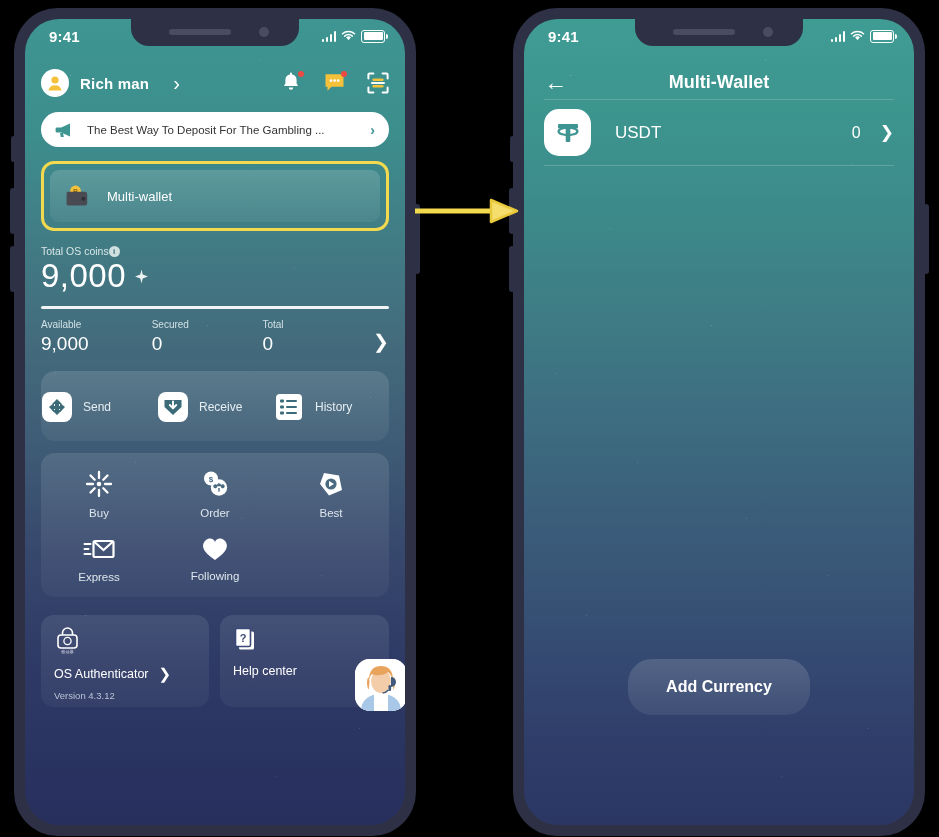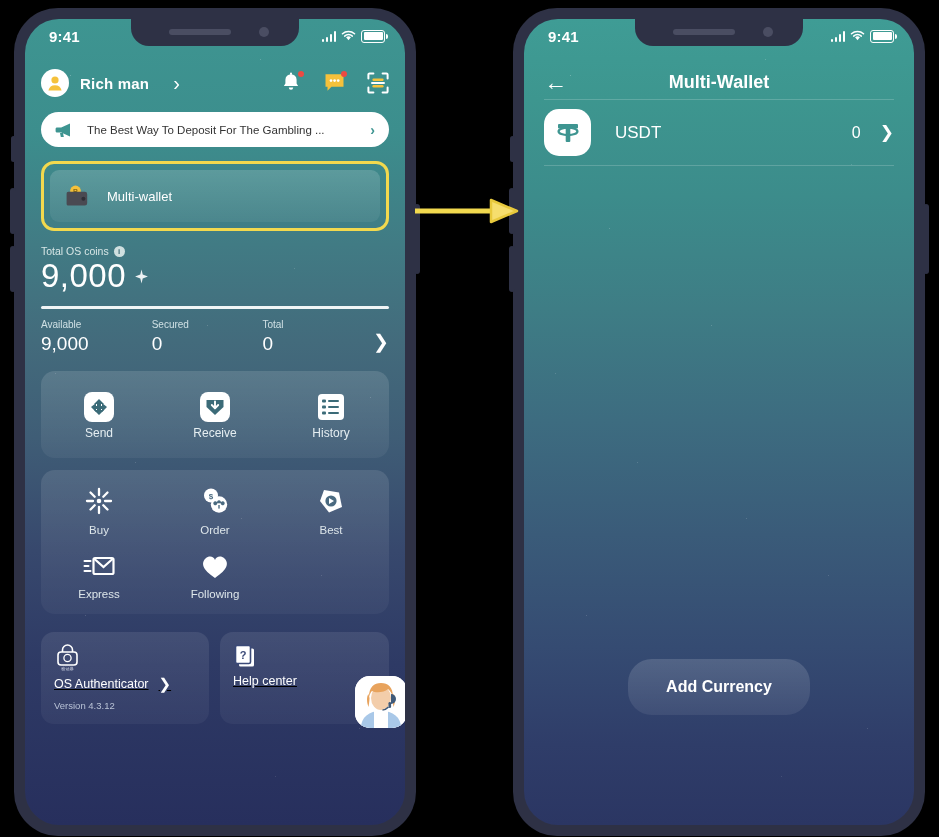--- a/index.html
+++ b/index.html
@@ -82,53 +82,53 @@
     white-space:nowrap;overflow:hidden;text-overflow:ellipsis;}
   .notice .cv{color:#3e9591;font-size:14px;font-weight:600;}
 
   .mwrap{margin-top:14px;border:3px solid #f2d94e;border-radius:13px;padding:6px;}
   .mwallet{height:52px;border-radius:9px;
     background:linear-gradient(180deg,rgba(255,255,255,.16),rgba(255,255,255,.06));
     display:flex;align-items:center;padding:0 16px;box-sizing:border-box;}
   .mwallet .lbl{color:#fff;font-size:13px;margin-left:15px;}
 
   .bal{margin-top:14px;}
-  .bal .lab{color:#d7e6e6;font-size:10.5px;display:flex;align-items:flex-end;gap:5px;}
+  .bal .lab{color:#d7e6e6;font-size:10.5px;display:flex;align-items:flex-end;}
   .iinfo{width:11px;height:11px;border-radius:50%;background:#cfe0e0;color:#3d6b76;
     font-size:8px;font-weight:bold;display:flex;align-items:center;justify-content:center;}
   .bal .big{color:#fff;font-size:33px;font-weight:400;letter-spacing:.5px;
     display:flex;align-items:center;gap:7px;margin-top:1px;line-height:1.1;}
   .hr{height:2.5px;background:#fff;border-radius:2px;margin-top:12px;opacity:.92;}
 
   .stats{display:flex;align-items:flex-end;margin-top:10px;}
   .st{width:112px;}
   .st .k{color:#cfe0e4;font-size:10px;}
   .st .v{color:#fff;font-size:19px;margin-top:3px;}
   .stats .chev{margin-left:auto;color:#fff;font-size:19px;font-weight:bold;padding-bottom:2px;}
 
   .card{margin-top:16px;border-radius:14px;
     background:linear-gradient(180deg,rgba(255,255,255,.13),rgba(255,255,255,.05));}
   .actions{display:flex;padding:20px 0 18px;}
-  .act{flex:1;display:flex;flex-direction:column;align-items:center;gap:3px;}
+  .act{flex:1;display:flex;flex-direction:row;align-items:center;gap:10px;}
   .act .lb{color:#e5eef1;font-size:12px;}
 
   .secttl{color:#fff;font-size:16px;font-weight:bold;margin-top:22px;}
   .mkt{margin-top:12px;border-radius:14px;padding:16px 0 14px;
     background:linear-gradient(180deg,rgba(255,255,255,.11),rgba(255,255,255,.04));}
   .mrow{display:flex;}
-  .mrow+.mrow{margin-top:16px;align-items:flex-end;}
+  .mrow+.mrow{margin-top:16px;}
   .mi{flex:1;display:flex;flex-direction:column;align-items:center;gap:8px;}
   .mi .lb{color:#dde6ea;font-size:11.5px;}
 
   .botrow{display:flex;gap:11px;margin-top:18px;}
   .bcard{border-radius:13px;padding:12px 13px 9px;box-sizing:border-box;position:relative;
     background:linear-gradient(180deg,rgba(255,255,255,.09),rgba(255,255,255,.045));}
   .bcard.a{width:168px;height:92px;}
   .bcard.b{flex:1;height:92px;}
-  .bl{display:flex;align-items:center;text-decoration:underline;}
+  .bl{display:flex;align-items:center;margin-top:7px;}
   .bl .t{color:#fff;font-size:12.5px;}
   .bl .c{color:#fff;font-size:15px;font-weight:bold;margin-left:10px;}
   .ver{color:#b9c3d6;font-size:9.5px;margin-top:7px;}
   .csav{position:absolute;right:-18px;bottom:-4px;width:52px;height:52px;border-radius:15px;
     background:#fff;overflow:hidden;}
 
   
   .p2body{position:absolute;inset:0;z-index:3;}
   .navbar{margin-top:46px;height:34px;display:flex;align-items:center;
     padding:0 20px;box-sizing:border-box;position:relative;}

